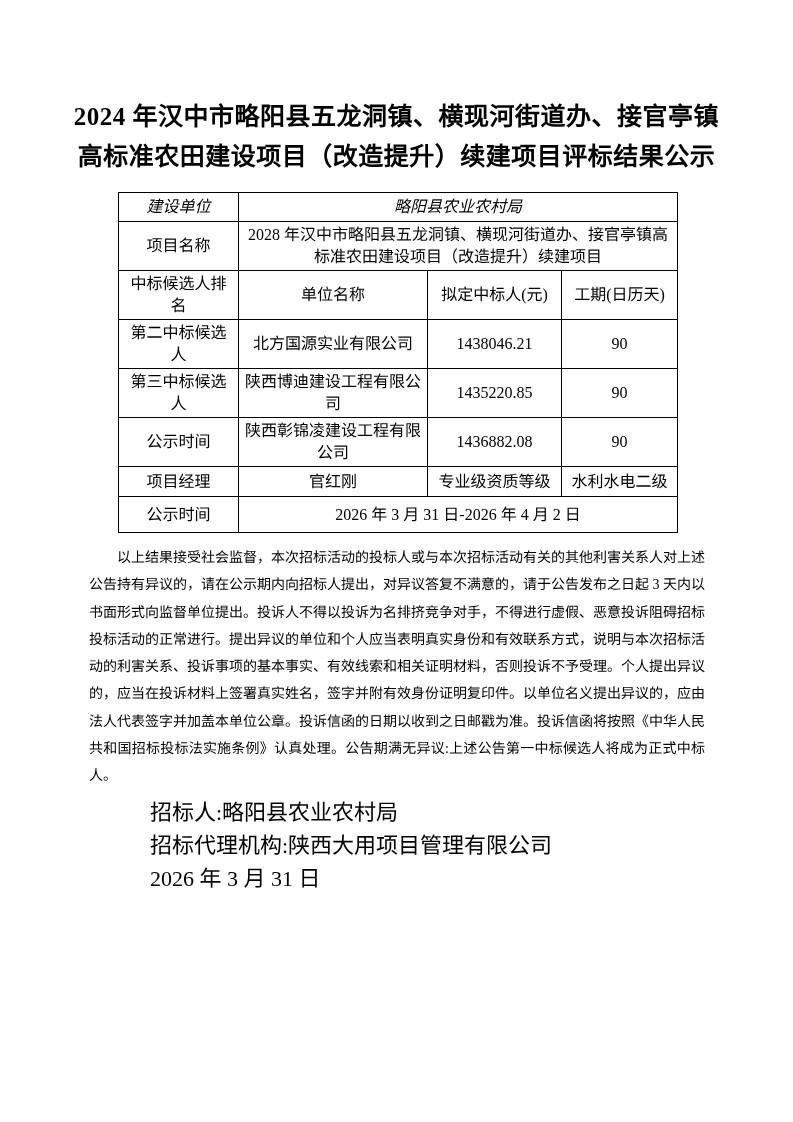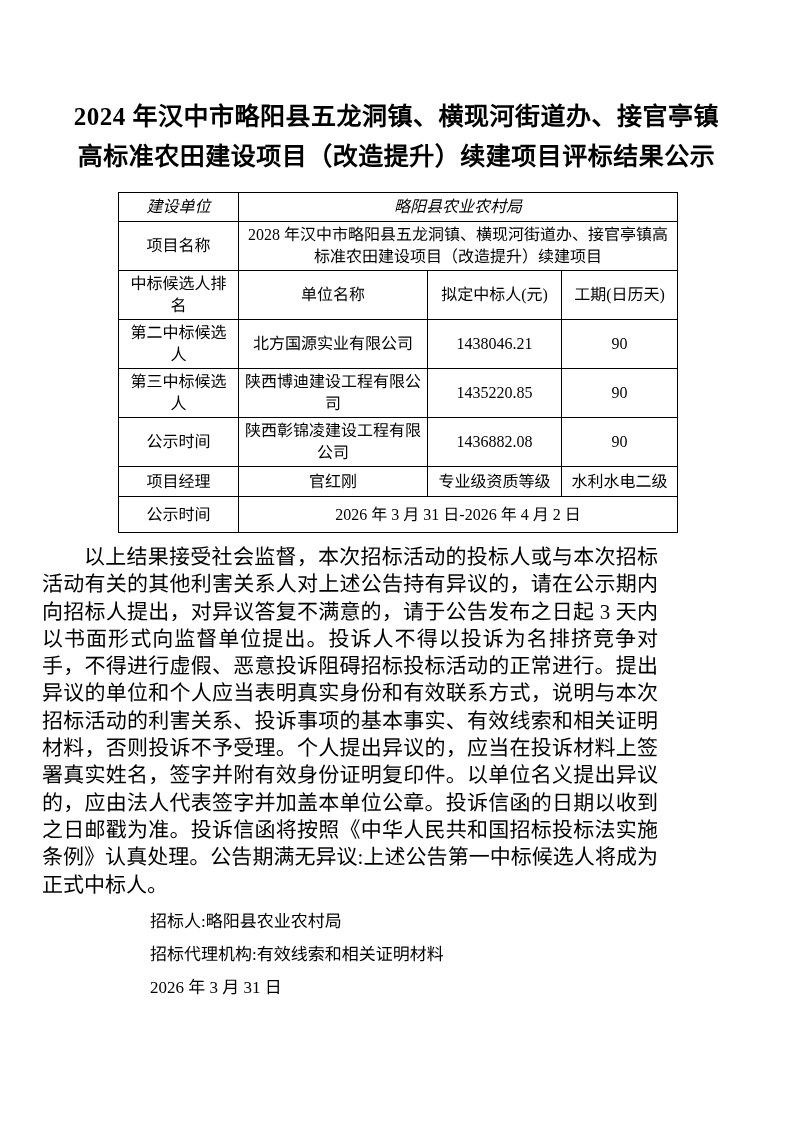--- a/index.html
+++ b/index.html
@@ -44,30 +44,30 @@
   tr.r2  td { height: 47px; }
   tr.r3  td { height: 37px; }
   tr.r4  td { height: 45px; }
   tr.r5  td { height: 35px; }
   tr.r6  td { height: 41px; }
   tr.r7  td { height: 44px; }
   tr.r8  td { height: 30px; margin-top: 6px; }
   tr.r9  td { height: 46px; }
   tr.r10 td { height: 36px; }
   .notice {
-    margin: 11px 0 0 42px;
+    margin: 11px 0 0 89px;
     width: 616px;
-    font-size: 21px;
+    font-size: 14px;
     line-height: 27.3px;
     text-align: justify;
     text-indent: 2em;
   }
   .footer-block {
     margin: 6px 0 0 150px;
-    font-size: 17px;
+    font-size: 22px;
     line-height: 33px;
   }
 </style>
 </head>
 <body>
 
 <div class="page">
 
   <h1 class="doc-title">
     <span>2024 年汉中市略阳县五龙洞镇、横现河街道办、接官亭镇</span><br>
@@ -124,17 +124,17 @@
         <td>公示时间</td>
         <td colspan="3">2026 年 3 月 31 日-2026 年 4 月 2 日</td>
       </tr>
     </tbody>
   </table>
 
   <p class="notice">以上结果接受社会监督，本次招标活动的投标人或与本次招标活动有关的其他利害关系人对上述公告持有异议的，请在公示期内向招标人提出，对异议答复不满意的，请于公告发布之日起 3 天内以书面形式向监督单位提出。投诉人不得以投诉为名排挤竞争对手，不得进行虚假、恶意投诉阻碍招标投标活动的正常进行。提出异议的单位和个人应当表明真实身份和有效联系方式，说明与本次招标活动的利害关系、投诉事项的基本事实、有效线索和相关证明材料，否则投诉不予受理。个人提出异议的，应当在投诉材料上签署真实姓名，签字并附有效身份证明复印件。以单位名义提出异议的，应由法人代表签字并加盖本单位公章。投诉信函的日期以收到之日邮戳为准。投诉信函将按照《中华人民共和国招标投标法实施条例》认真处理。公告期满无异议:上述公告第一中标候选人将成为正式中标人。</p>
 
   <div class="footer-block">
     <div>招标人:略阳县农业农村局</div>
-    <div>招标代理机构:有效线索和相关证明材料</div>
+    <div>招标代理机构:陕西大用项目管理有限公司</div>
     <div>2026 年 3 月 31 日</div>
   </div>
 
 </div>
 
 </body></html>

